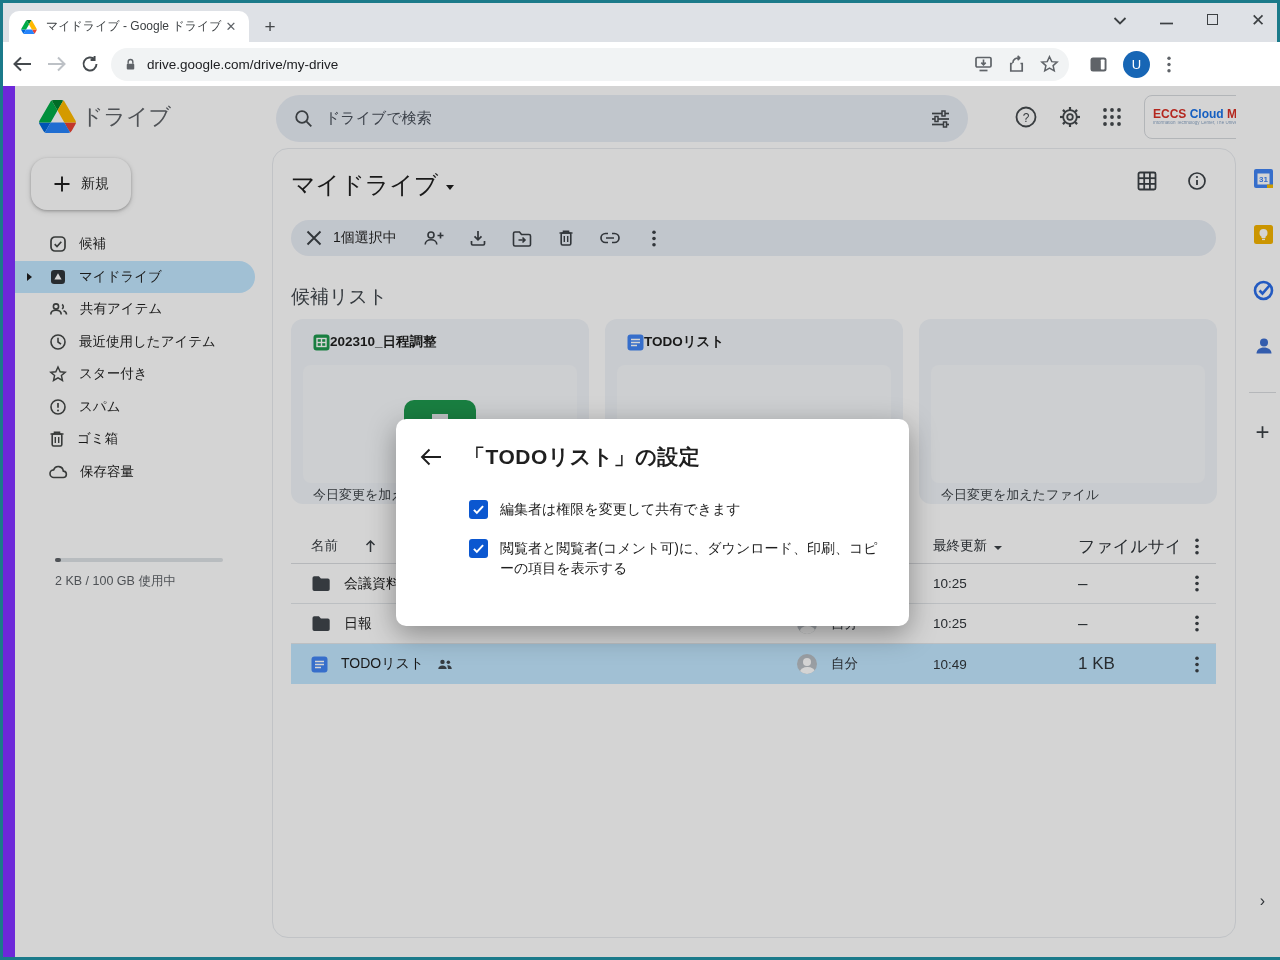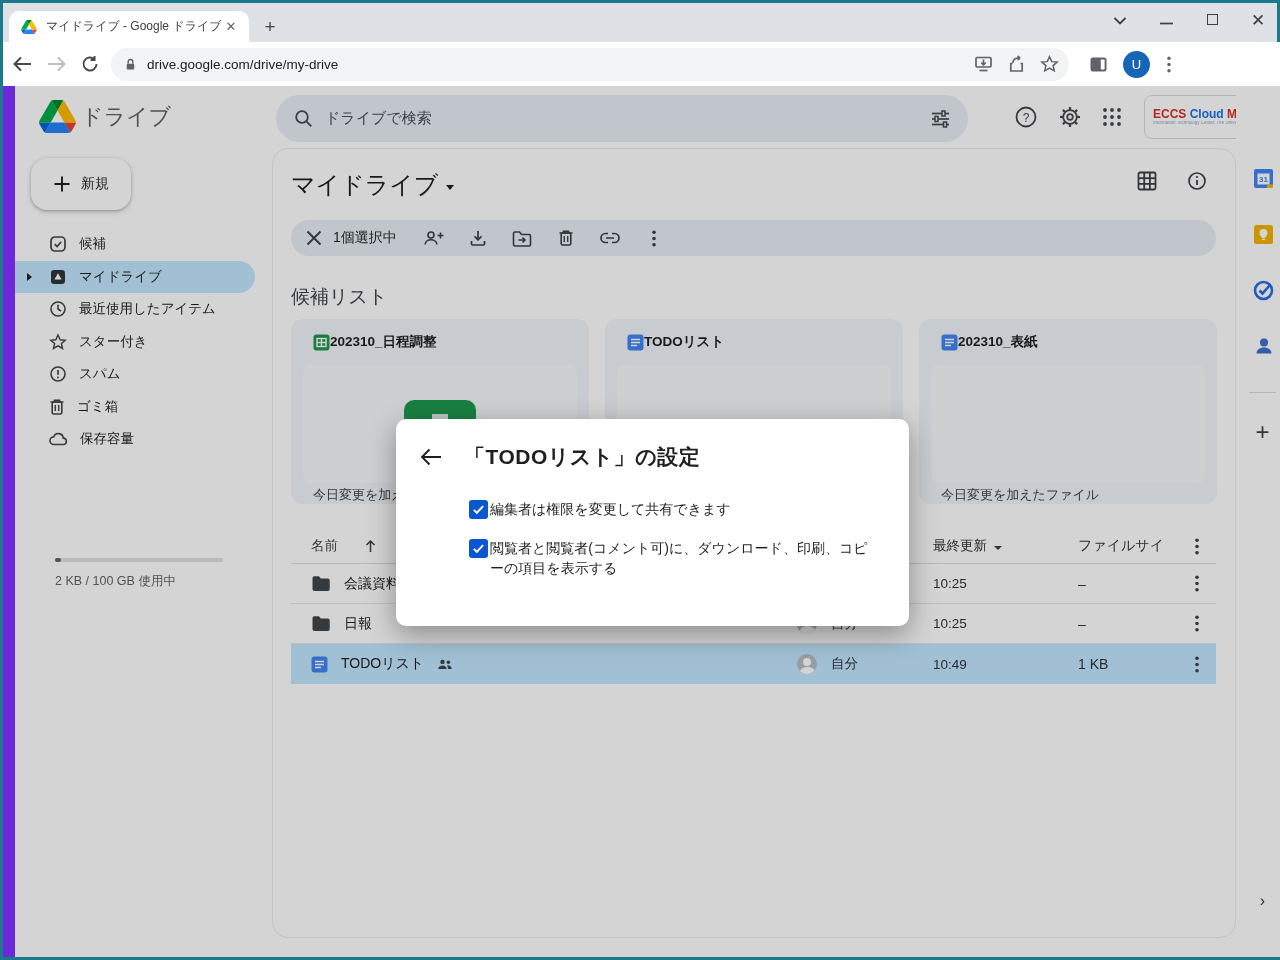--- a/index.html
+++ b/index.html
@@ -74,21 +74,21 @@
   .big-sheet::after { content:""; position:absolute; left:14px; top:28px; width:44px; height:16px; background:#e8ecef; }
   .card-foot { position:absolute; left:22px; top:167px; font-size:13px; color:#3f4449; white-space:nowrap; }
 
   
   .thead { position:absolute; left:18px; top:380px; width:925px; height:35px; display:flex; align-items:center; border-bottom:1px solid #dadce0; font-size:13.5px; color:#3c4146; }
   .trow { position:absolute; left:18px; width:925px; height:40px; display:flex; align-items:center; font-size:14px; color:#1f1f1f; border-bottom:1px solid #e3e6ea; }
   .trow.sel { background:#c2e7ff; border-bottom:none; border-radius:0; }
   .c-name { width:506px; padding-left:20px; display:flex; align-items:center; gap:13px; }
   .c-owner { width:136px; display:flex; align-items:center; gap:14px; font-size:13.5px; color:#30353a; }
   .c-time { width:145px; font-size:13.5px; color:#30353a; }
-  .c-size { width:100px; font-size:14px; color:#30353a; }
+  .c-size { width:100px; font-size:17px; color:#30353a; }
   .c-dots { flex:1; display:flex; justify-content:center; }
   .owner-av { width:20px; height:20px; border-radius:50%; background:#b9bfc4; position:relative; overflow:hidden; }
   .owner-av::before { content:""; position:absolute; left:6px; top:3.5px; width:8px; height:8px; border-radius:50%; background:#fff; }
   .owner-av::after { content:""; position:absolute; left:2.5px; top:12.5px; width:15px; height:10px; border-radius:50%; background:#fff; }
   .sort-up { font-size:13px; color:#3c4146; margin-left:14px; }
   .hdr-caret { width:0; height:0; border-top:4.5px solid #3c4146; border-left:4px solid transparent; border-right:4px solid transparent; display:inline-block; margin-left:7px; }
   .clip { overflow:hidden; white-space:nowrap; }
 
   
   .rail { position:absolute; left:1221px; top:0; width:53px; height:871px; background:#fff; }
@@ -96,21 +96,21 @@
   .rail-div { position:absolute; left:13px; top:306px; width:27px; height:1px; background:#dadce0; }
   .rail-plus { position:absolute; left:50%; transform:translateX(-50%); top:334px; font-size:24px; color:#3c4146; line-height:24px; }
   .rail-chev { position:absolute; left:50%; transform:translateX(-50%); top:806px; font-size:16px; color:#3c4146; }
 
   
   .scrim { position:absolute; inset:0; background:rgba(0,0,0,0.17); z-index:50; }
   .dialog { position:absolute; left:381px; top:333px; width:513px; height:207px; background:#fff; border-radius:10px; box-shadow:0 8px 28px rgba(0,0,0,.35); z-index:60; }
   .dlg-head { position:absolute; left:24px; top:24px; display:flex; align-items:center; gap:22px;font-weight:bold; }
   .dlg-title { font-size:21px; color:#1f1f1f; letter-spacing:0.5px; }
   .dlg-opts { position:absolute; left:63px; top:80px; width:420px; }
-  .dlg-row { display:flex; align-items:flex-start; gap:2px; margin-bottom:18px;padding-left:10px; }
+  .dlg-row { display:flex; align-items:flex-start; gap:12px; margin-bottom:18px;padding-left:10px; }
   .cbx { width:19px; height:19px; border-radius:3px; background:#0b57d0; flex:none; display:flex; align-items:center; justify-content:center; margin-top:1px; }
   .dlg-label { font-size:14px; line-height:20.5px; color:#1f1f1f; width:400px; }
 </style>
 </head>
 <body>
 
 <div class="app">
 
   <div class="tabstrip">
     <div class="tab">
@@ -284,20 +284,28 @@
         </div>
         <div class="nav-item sel">
           <span class="nav-caret"></span>
           <svg width="18" height="18" viewBox="0 0 18 18">
               <rect x="2" y="2" width="14" height="14" rx="3.2" fill="#30353a"></rect>
               <path d="M9 5.2 12.6 11.5H5.4z" fill="#fff"></path>
             </svg>
           <span>マイドライブ</span>
         </div>
         <div class="nav-item">
+          <svg width="19" height="18" viewBox="0 0 19 18">
+              <circle cx="7" cy="6.5" r="2.6" fill="none" stroke="#444746" stroke-width="1.6"></circle>
+              <path d="M1.8 14.5c0-2.6 2.3-4.2 5.2-4.2s5.2 1.6 5.2 4.2" fill="none" stroke="#444746" stroke-width="1.6"></path>
+              <path d="M13 4.5a2.5 2.5 0 0 1 0 4.4M14.5 10.8c1.9.6 3 1.9 3 3.7" fill="none" stroke="#444746" stroke-width="1.6"></path>
+            </svg>
+          <span>共有アイテム</span>
+        </div>
+        <div class="nav-item">
           <svg width="18" height="18" viewBox="0 0 18 18">
               <circle cx="9" cy="9" r="7" fill="none" stroke="#444746" stroke-width="1.6"></circle>
               <path d="M9 4.8V9l3 2.2" fill="none" stroke="#444746" stroke-width="1.6"></path>
             </svg>
           <span>最近使用したアイテム</span>
         </div>
         <div class="nav-item">
           <svg width="18" height="18" viewBox="0 0 20 19">
               <path d="M10 1.8 12.4 7l5.6.5-4.2 3.7 1.2 5.5L10 13.8l-5 2.9 1.2-5.5L2 7.5 7.6 7z" fill="none" stroke="#444746" stroke-width="1.6"></path>
             </svg>
@@ -431,29 +439,20 @@
                 <line x1="4" y1="5.5" x2="13" y2="5.5" stroke="#fff" stroke-width="1.5"></line>
                 <line x1="4" y1="8.5" x2="13" y2="8.5" stroke="#fff" stroke-width="1.5"></line>
                 <line x1="4" y1="11.5" x2="10" y2="11.5" stroke="#fff" stroke-width="1.5"></line>
               </svg>
             <span class="card-name">TODOリスト</span>
           </div>
           <div class="card-preview"></div>
           <div class="card-foot"></div>
         </div>
         <div class="card">
-          <div class="card-head">
-            <svg width="17" height="17" viewBox="0 0 17 17">
-                <rect x="0.5" y="0.5" width="16" height="16" rx="3" fill="#4285f4"></rect>
-                <line x1="4" y1="5.5" x2="13" y2="5.5" stroke="#fff" stroke-width="1.5"></line>
-                <line x1="4" y1="8.5" x2="13" y2="8.5" stroke="#fff" stroke-width="1.5"></line>
-                <line x1="4" y1="11.5" x2="10" y2="11.5" stroke="#fff" stroke-width="1.5"></line>
-              </svg>
-            <span class="card-name">202310_表紙</span>
-          </div>
           <div class="card-preview"></div>
           <div class="card-foot">今日変更を加えたファイル</div>
         </div>
       </div>
 
       <div class="thead">
         <div class="c-name">
           <span>名前</span>
           <svg class="sort-up" width="11" height="13" viewBox="0 0 11 13">
               <path d="M5.5 12V1.5M1.5 5 5.5 1l4 4" fill="none" stroke="#3c4146" stroke-width="1.5"></path>

